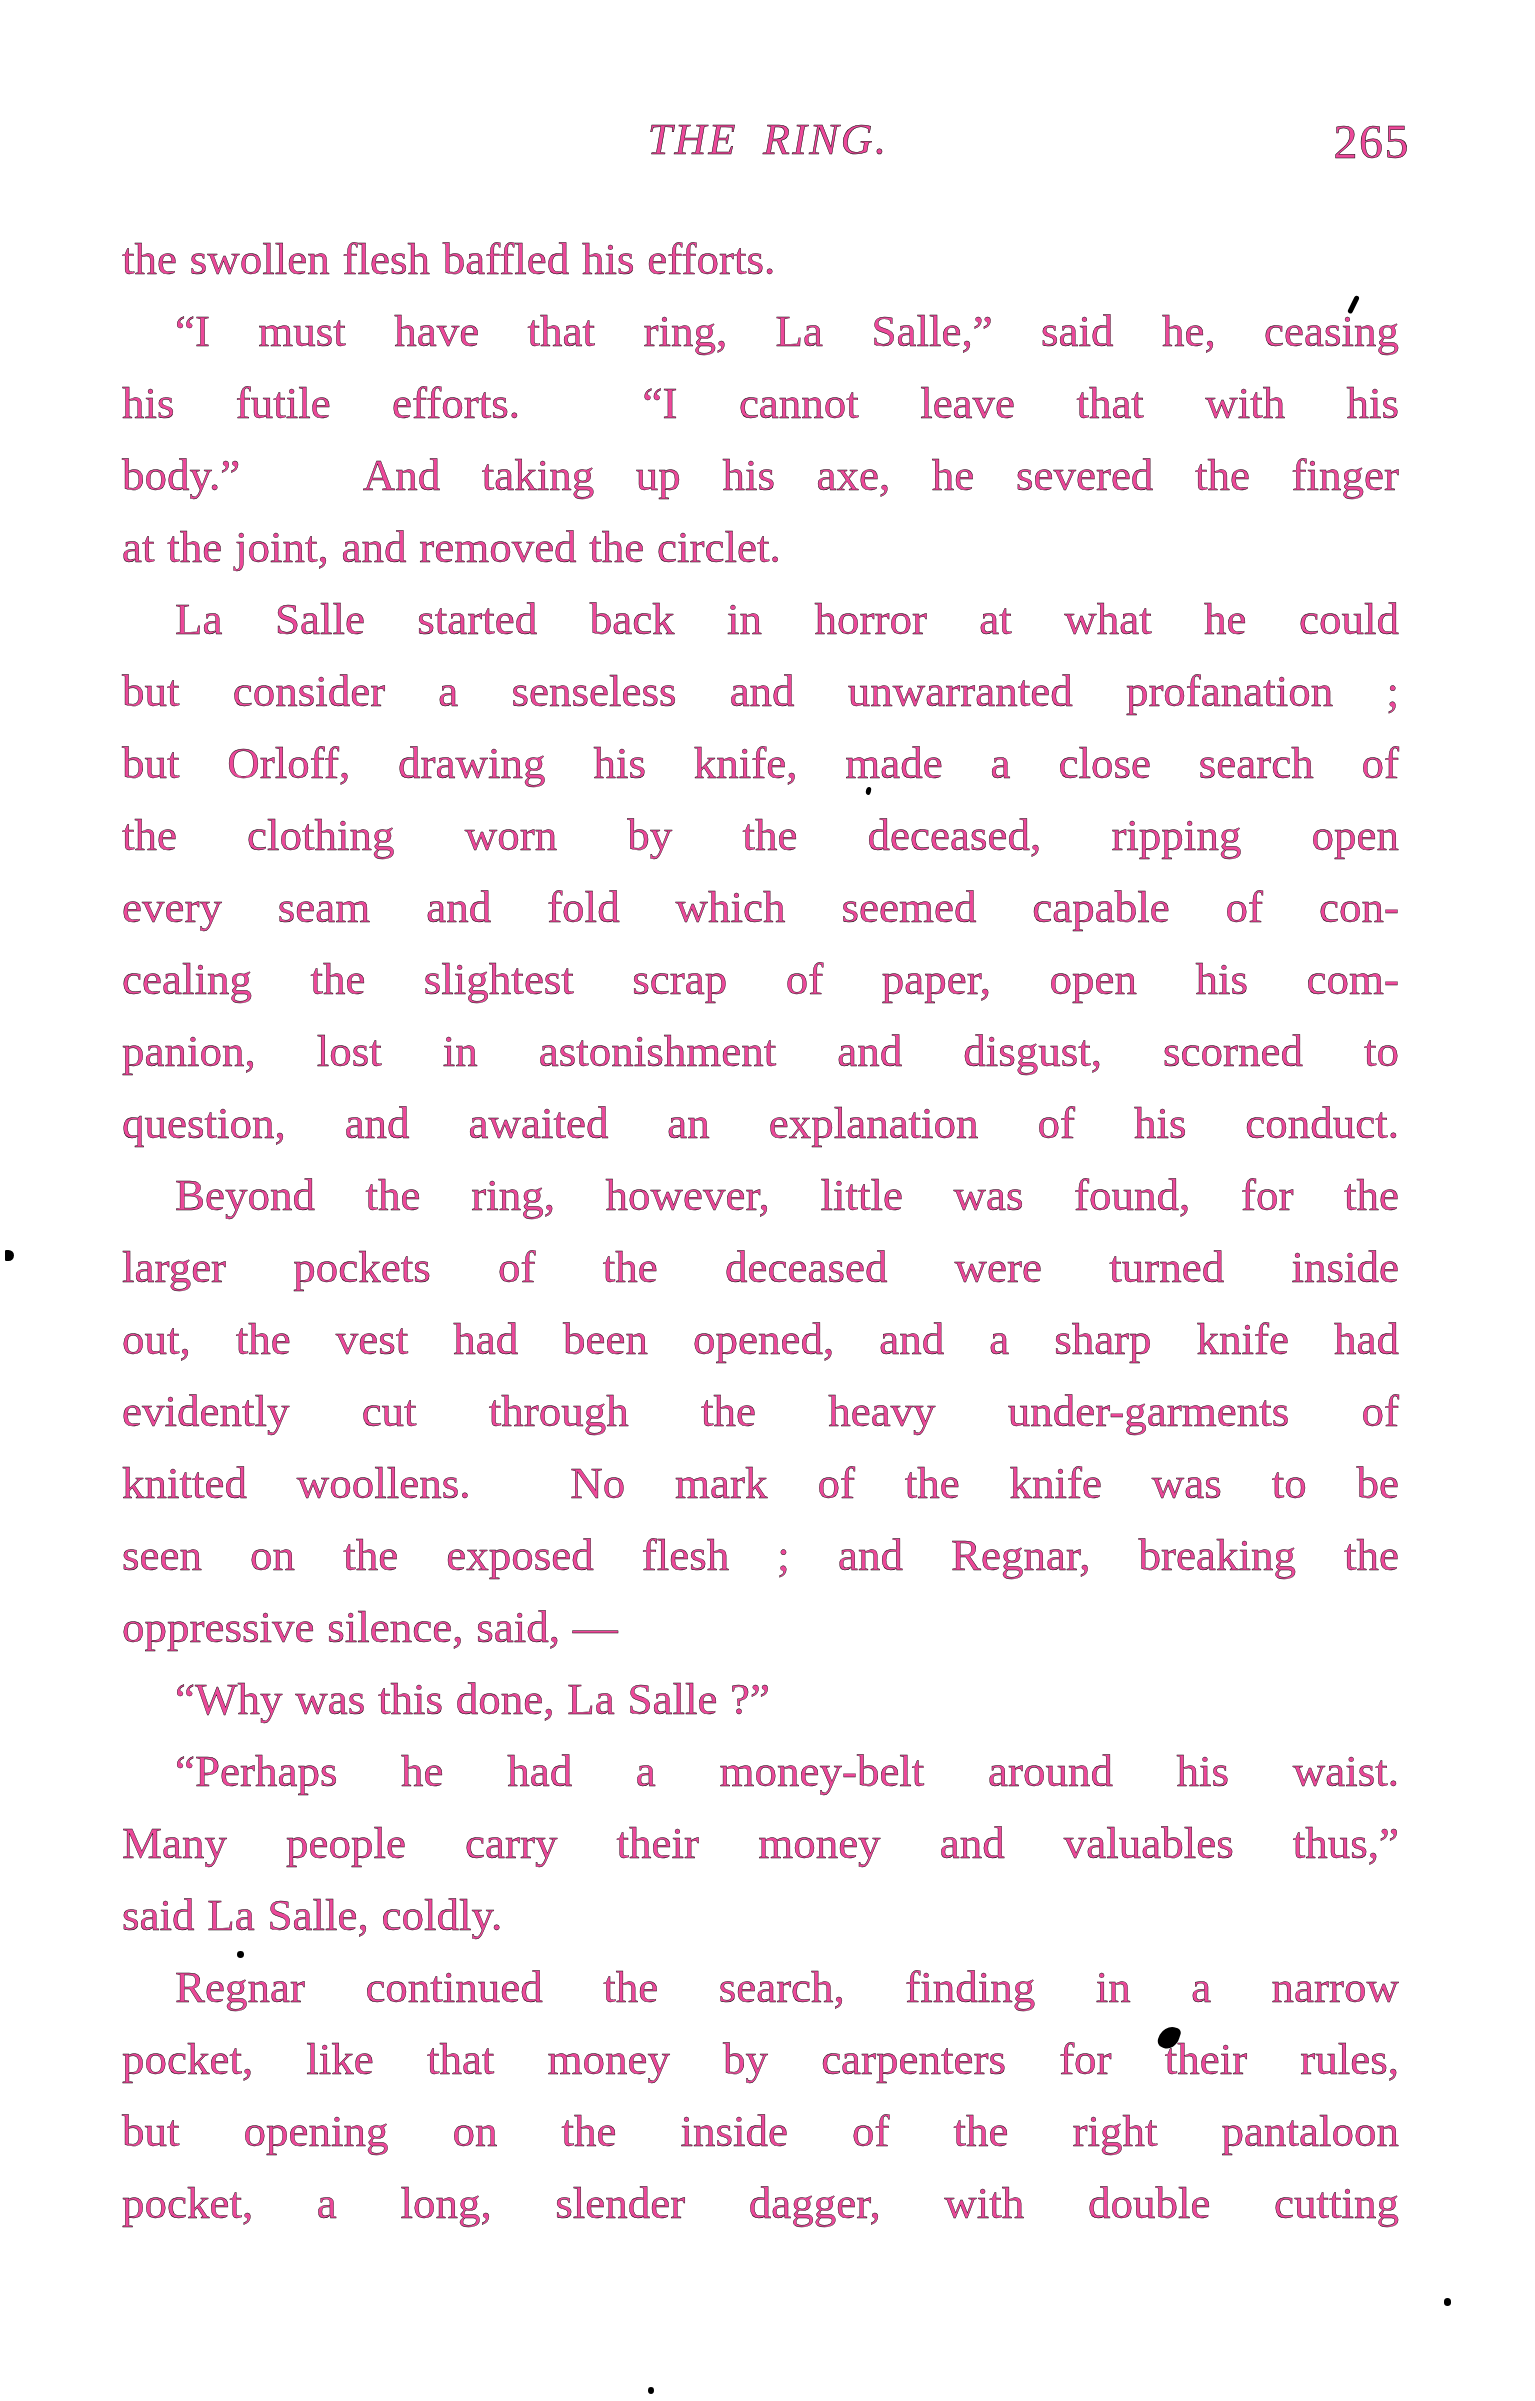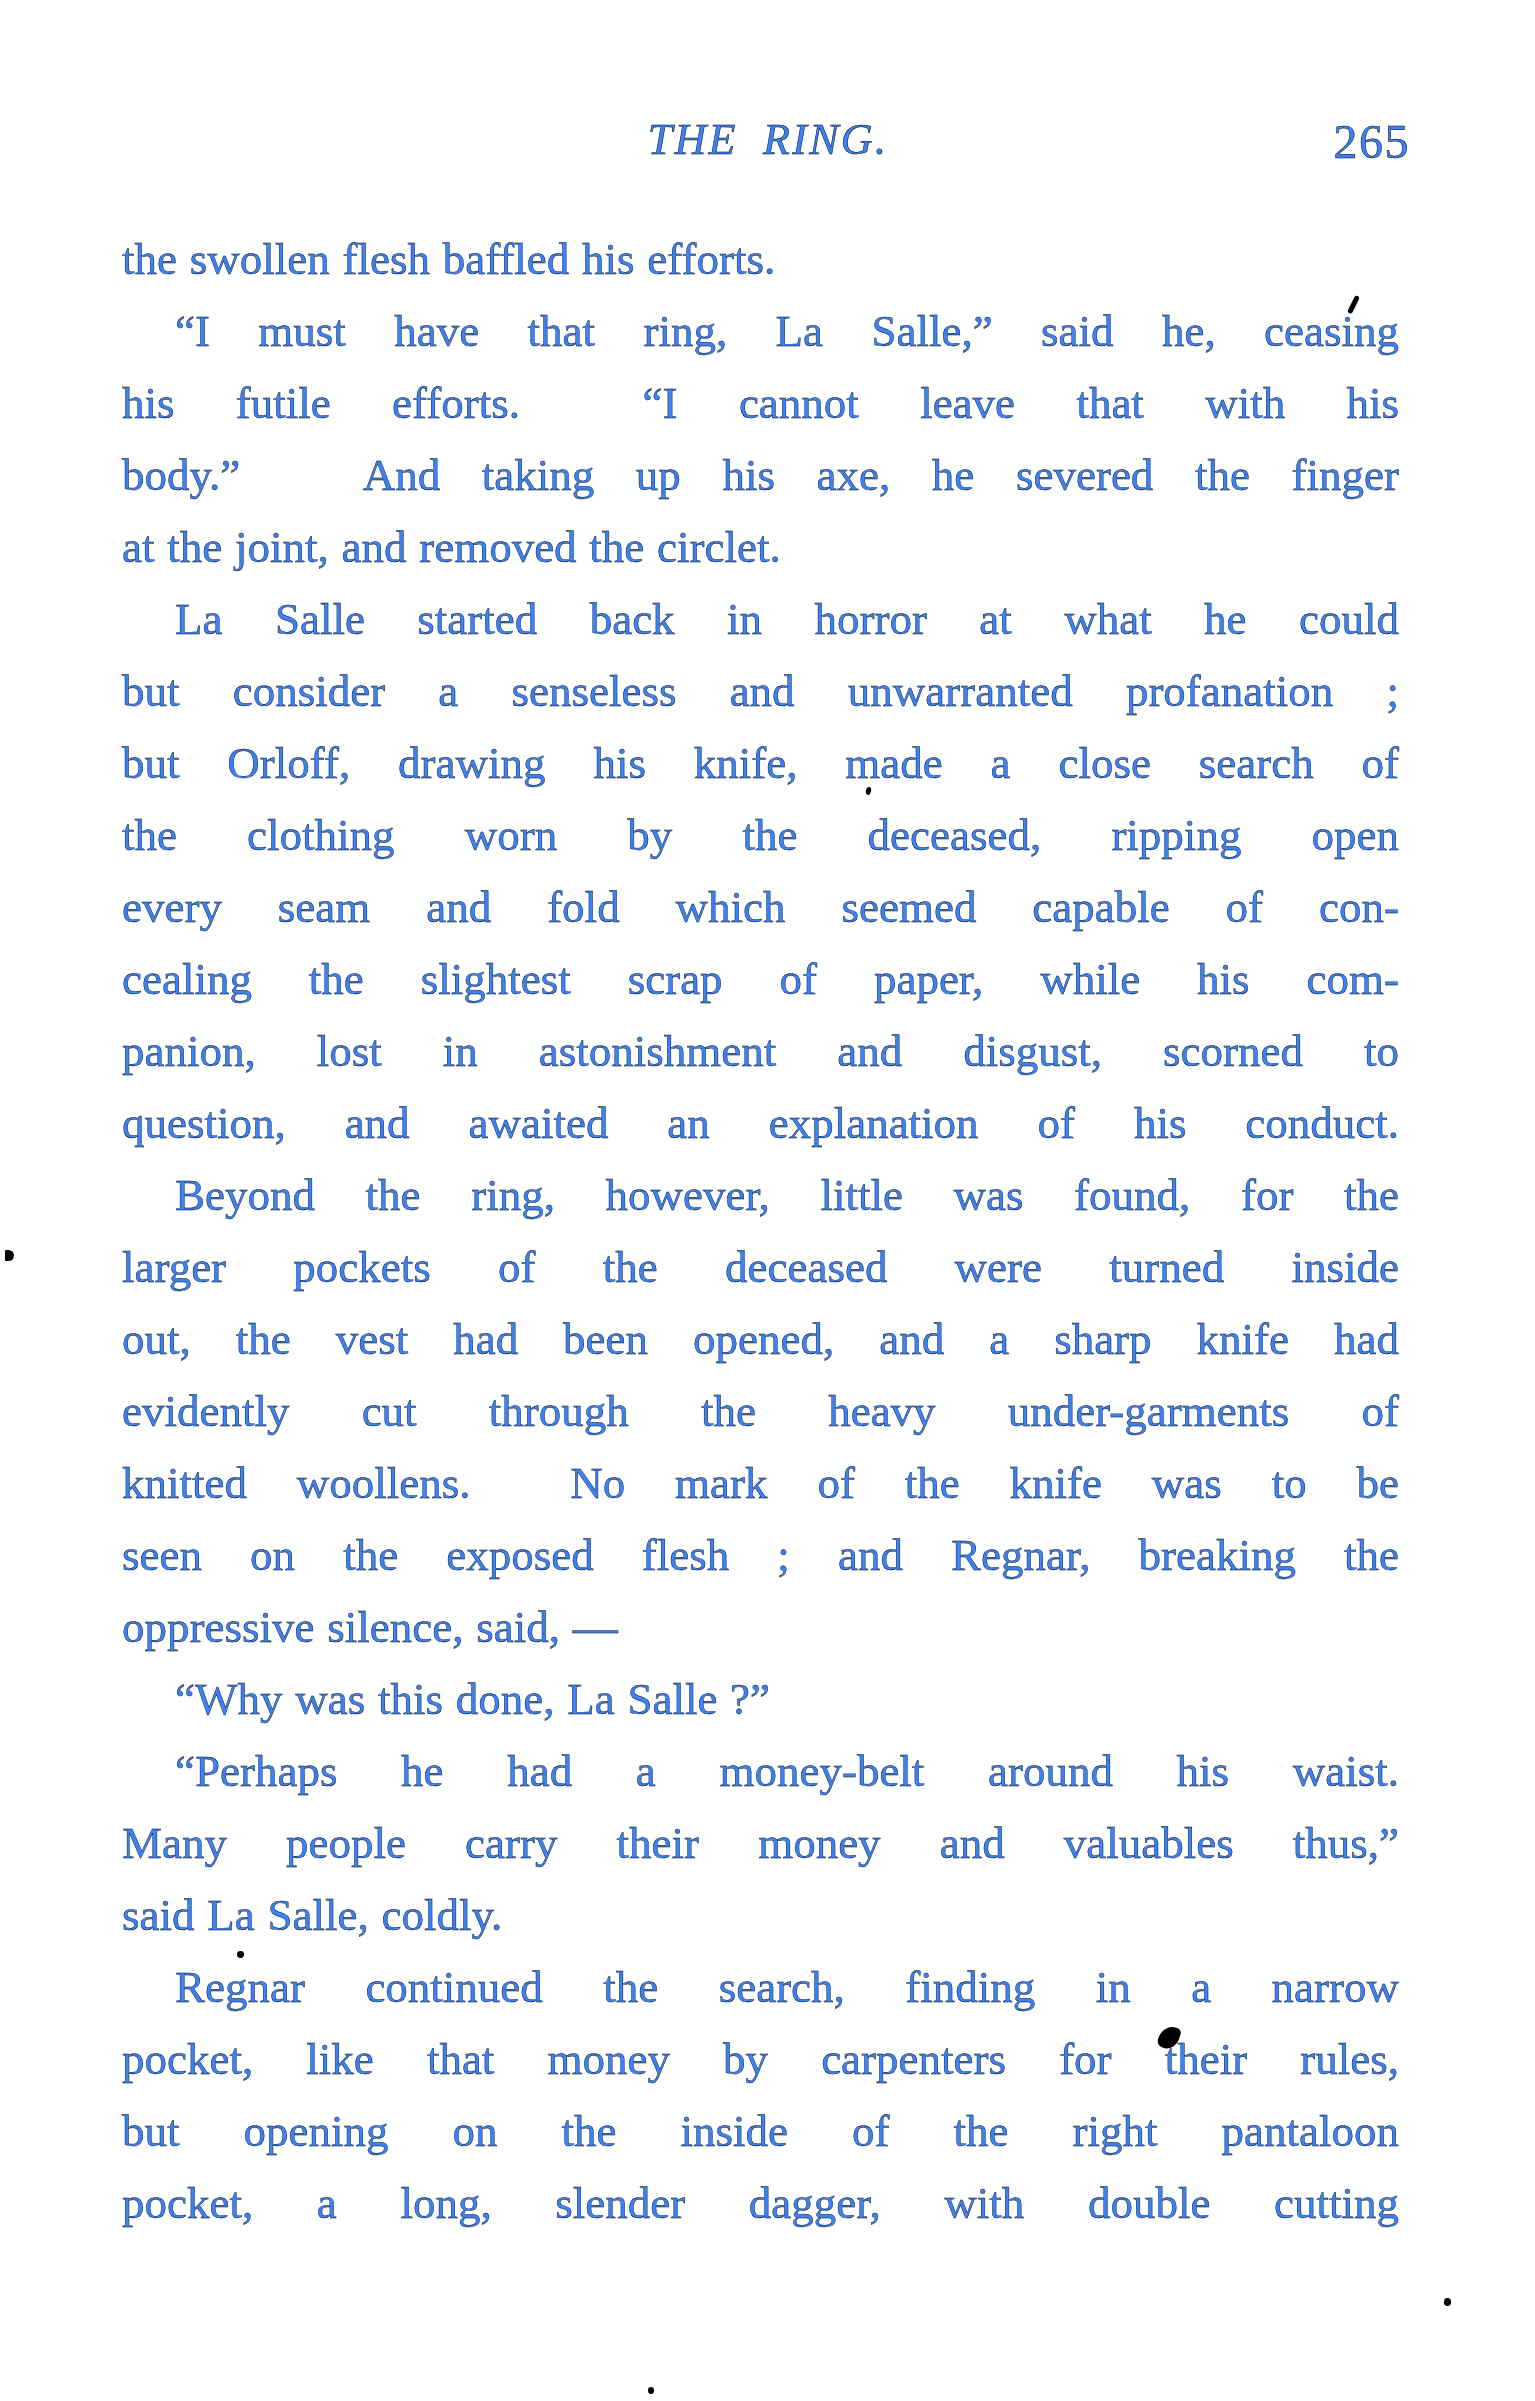--- a/index.html
+++ b/index.html
@@ -1,21 +1,21 @@
 <!DOCTYPE html>
 <html style="font-size:12px"><head>
 <meta charset="utf-8">
 <style>
   html, body { margin: 0; padding: 0; background: #ffffff; }
   .page {
     position: relative;
     width: 1536px;
     height: 2401px;
     background: #ffffff;
-    color: #3b82f6;
+    color: #ec4899;
     font-family: "Liberation Serif", "DejaVu Serif", serif;
     overflow: hidden;
   }
   
   .running-head {
     position: absolute;
     top: 114px;
     left: 0;
     width: 100%;
     text-align: center;
@@ -73,21 +73,21 @@
     <div class="ln l">the swollen flesh baffled his efforts.</div>
     <div class="ln j i">“I must have that ring, La Salle,” said he, ceasing</div>
     <div class="ln j">his futile efforts.&nbsp; “I cannot leave that with his</div>
     <div class="ln j">body.”&nbsp;&nbsp; And taking up his axe, he severed the finger</div>
     <div class="ln l">at the joint, and removed the circlet.</div>
     <div class="ln j i">La Salle started back in horror at what he could</div>
     <div class="ln j">but consider a senseless and unwarranted profanation ;</div>
     <div class="ln j">but Orloff, drawing his knife, made a close search of</div>
     <div class="ln j">the clothing worn by the deceased, ripping open</div>
     <div class="ln j">every seam and fold which seemed capable of con-</div>
-    <div class="ln j">cealing the slightest scrap of paper, while his com-</div>
+    <div class="ln j">cealing the slightest scrap of paper, open his com-</div>
     <div class="ln j">panion, lost in astonishment and disgust, scorned to</div>
     <div class="ln j">question, and awaited an explanation of his conduct.</div>
     <div class="ln j i">Beyond the ring, however, little was found, for the</div>
     <div class="ln j">larger pockets of the deceased were turned inside</div>
     <div class="ln j">out, the vest had been opened, and a sharp knife had</div>
     <div class="ln j">evidently cut through the heavy under-garments of</div>
     <div class="ln j">knitted woollens.&nbsp; No mark of the knife was to be</div>
     <div class="ln j">seen on the exposed flesh ; and Regnar, breaking the</div>
     <div class="ln l">oppressive silence, said, —</div>
     <div class="ln l i">“Why was this done, La Salle ?”</div>

